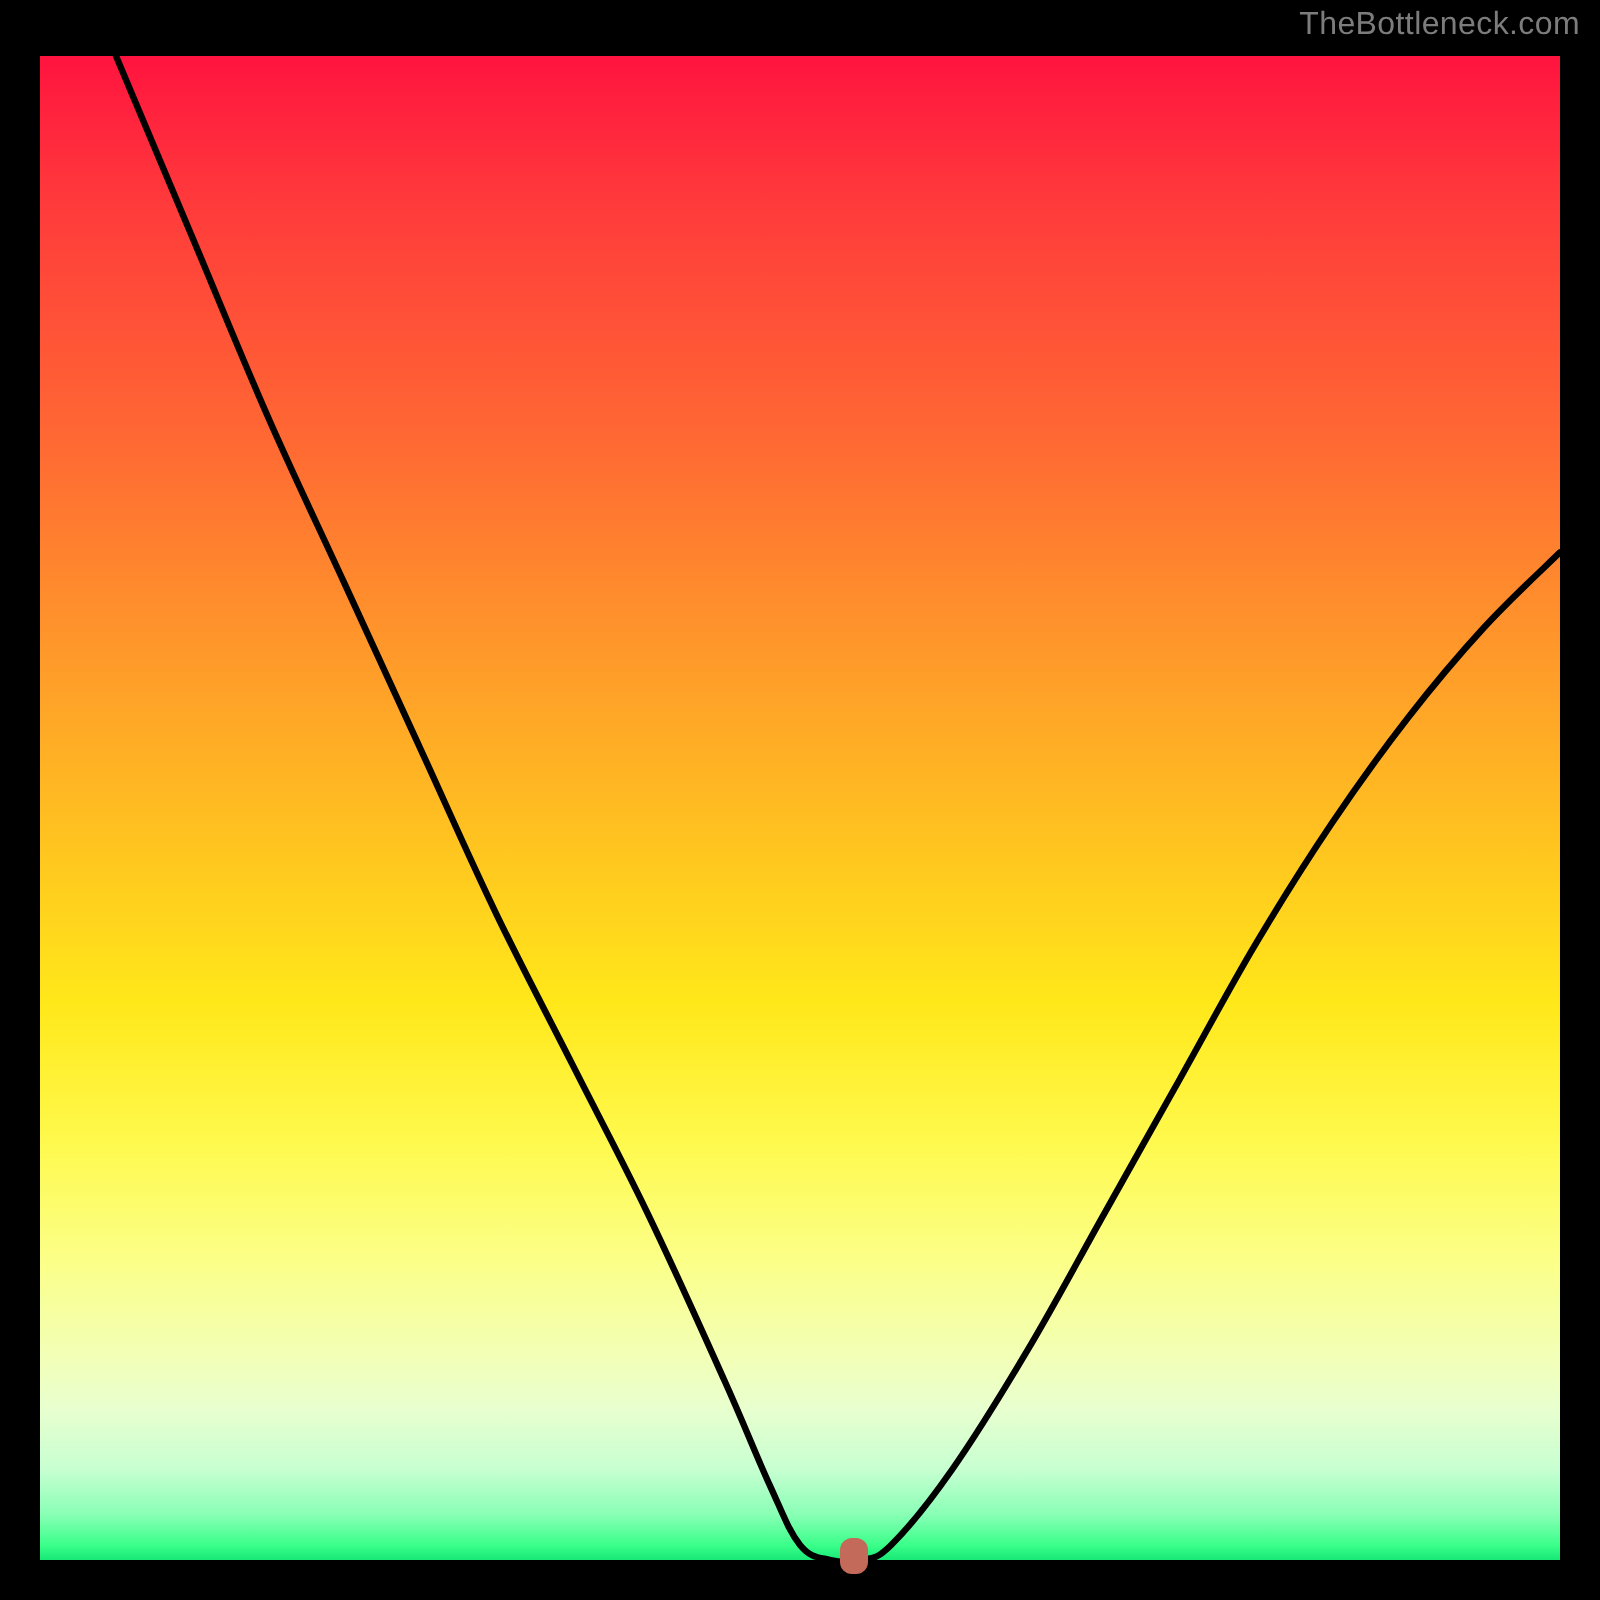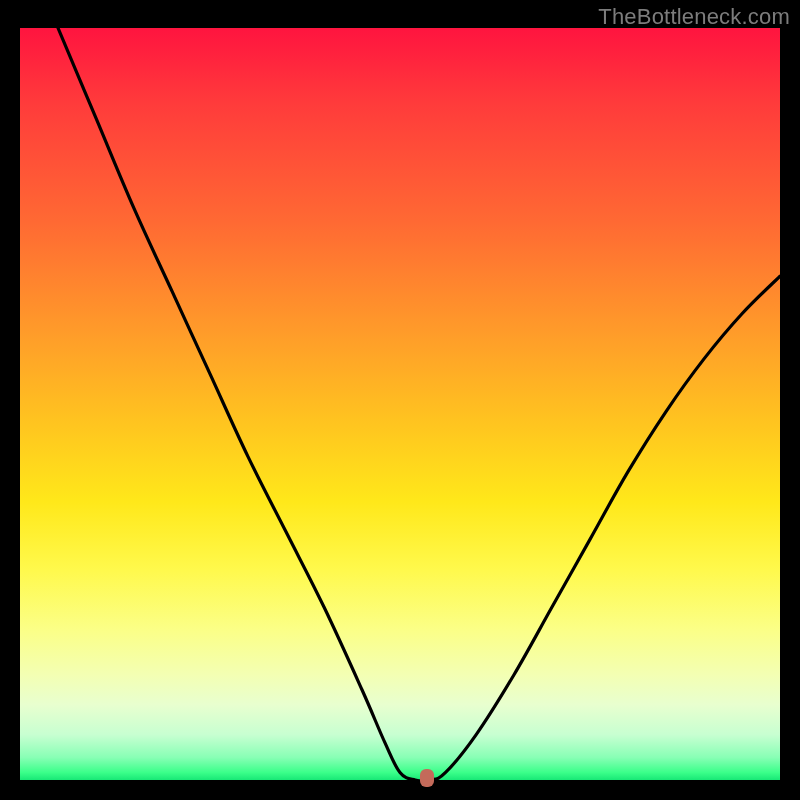--- a/index.html
+++ b/index.html
@@ -15,21 +15,21 @@
     position: relative;
     width: 800px;
     height: 800px;
     background: #000;
   }
   .watermark {
     position: absolute;
     top: 4px;
     right: 10px;
     color: #7c7c7c;
-    font-size: 22px;
+    font-size: 16px;
     font-weight: 500;
     letter-spacing: 0.2px;
     z-index: 5;
   }
   .plot-outer {
     position: absolute;
     left: 20px;
     top: 28px;
     width: 760px;
     height: 752px;

